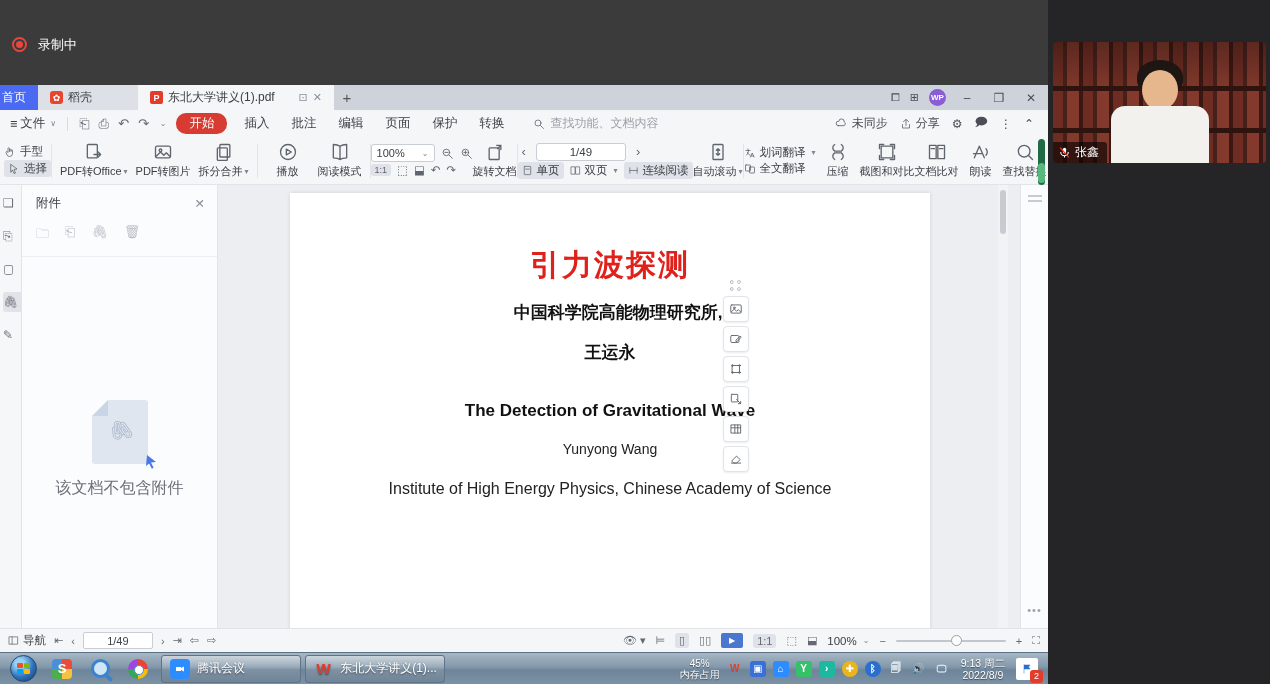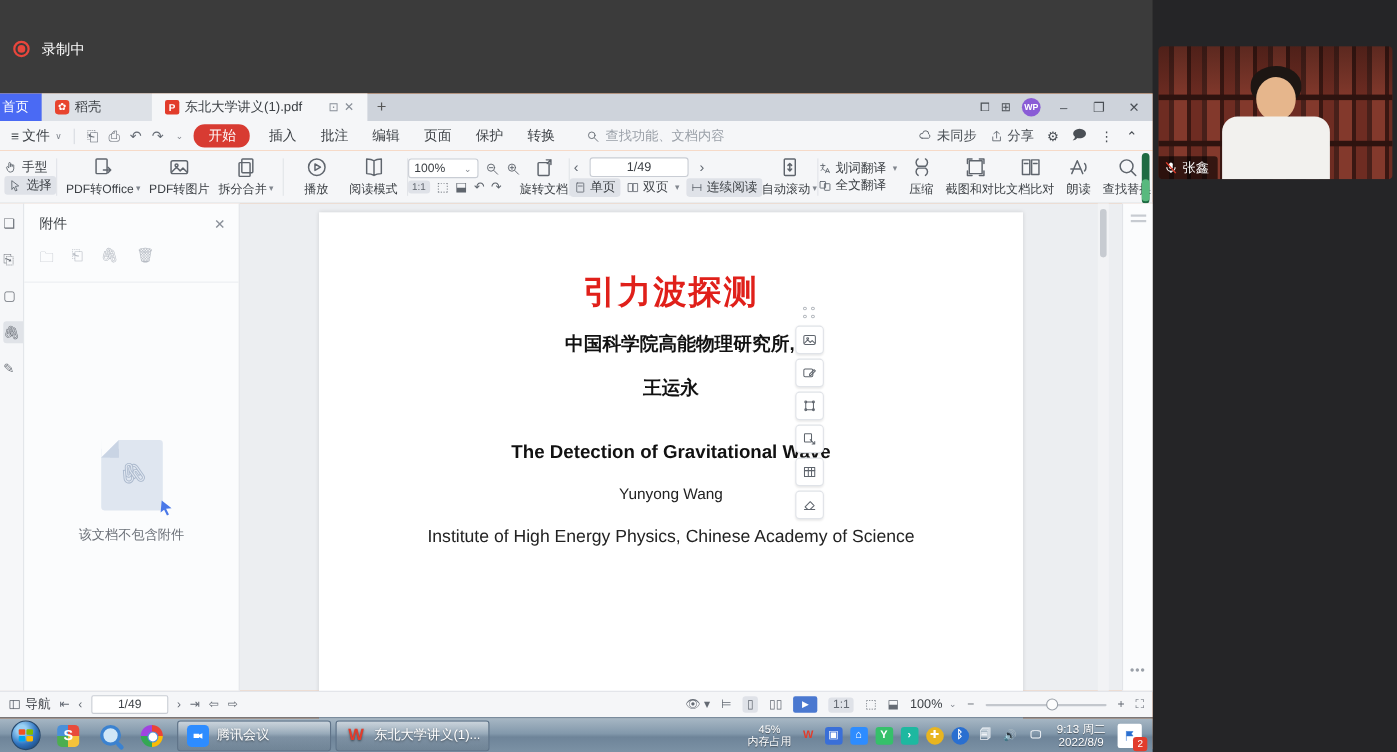--- a/index.html
+++ b/index.html
@@ -6,21 +6,21 @@
   html,body { width:1270px; height:684px; overflow:hidden; font-family:"Liberation Sans","DejaVu Sans",sans-serif; }
   .screen { position:relative; width:1270px; height:684px; background:#222; }
 
   
   .recbar { position:absolute; left:0; top:0; width:1048px; height:85px; background:#3b3b3b; }
   .recdot { position:absolute; left:12px; top:37px; width:15px; height:15px; border-radius:50%; border:2px solid #e8463c; background:#3b3b3b; }
   .recdot::after { content:""; position:absolute; left:2px; top:2px; width:7px; height:7px; border-radius:50%; background:#e8463c; }
   .reclabel { position:absolute; left:38px; top:37px; color:#fff; font-size:13px; line-height:15px; }
 
   
-  .wps { position:absolute; left:0; top:85px; width:1048px; height:596px; background:#f97316; }
+  .wps { position:absolute; left:0; top:85px; width:1048px; height:596px; background:#7dd3fc; }
 
   
   .tabbar { position:relative; height:25px; background:#ced3db; display:flex; align-items:stretch; }
   .tab { display:flex; align-items:center; gap:5px; padding:0 12px; font-size:12px; color:#3c4045; }
   .tab-home { background:#4a6af4; color:#fff; width:38px; padding:0 6px 0 2px; }
   .tab-docer { background:#dde1e7; width:100px; }
   .tab-doc { background:#f5f6f8; width:196px; }
   .docer-ic { width:13px; height:13px; border-radius:3px; background:#e8442e; color:#fff; font-size:9px; display:inline-flex; align-items:center; justify-content:center; }
   .pdf-ic { width:13px; height:13px; border-radius:2px; background:#e23c2b; color:#fff; font-size:9px; font-weight:bold; display:inline-flex; align-items:center; justify-content:center; }
   .tab-doc .tname { flex:1; white-space:nowrap; overflow:hidden; }
@@ -65,21 +65,21 @@
   .lstrip .li { width:18px; height:20px; color:#6b7078; font-size:12px; display:flex; align-items:center; justify-content:flex-start; overflow:hidden; }
   .li.active { background:#e0e3e8; border-radius:3px 0 0 3px; }
   .attach { width:196px; background:#fbfcfd; border-right:1px solid #e2e4e8; position:relative; }
   .attach-h { display:flex; align-items:center; justify-content:space-between; padding:10px 12px 6px 14px; font-size:12.5px; color:#3c4045; }
   .attach-tools { display:flex; gap:16px; padding:6px 14px 10px; color:#b7bcc4; font-size:13px; border-bottom:1px solid #eceef1; }
   .attach-empty { position:absolute; left:0; right:0; top:215px; display:flex; flex-direction:column; align-items:center; gap:14px; }
   .emptydoc { position:relative; width:56px; height:64px; background:#dfe6f0; border-radius:3px; }
   .emptydoc::before { content:""; position:absolute; left:0; top:0; border:8px solid #fbfcfd; border-right-color:#c9d4e4; border-bottom-color:#c9d4e4; }
   .clipg { position:absolute; left:16px; top:18px; font-size:20px; color:#aab8cc; transform:rotate(-20deg); }
   .empcur { position:absolute; right:-12px; bottom:-6px; }
-  .attach-empty .etxt { font-size:12px; color:#6b7078; }
+  .attach-empty .etxt { font-size:16px; color:#6b7078; }
 
   .canvas { position:relative; flex:1; }
   .page { position:absolute; left:72px; top:8px; width:640px; height:520px; background:#fff; box-shadow:0 0 4px rgba(0,0,0,.12); }
   .page .t-cn { position:absolute; left:0; width:100%; top:52px; text-align:center; color:#e0201a; font-size:30px; font-weight:bold; letter-spacing:2px; }
   .page .aff-cn { position:absolute; left:0; width:100%; top:108px; text-align:center; color:#111; font-size:17px; font-weight:bold;padding-left:16px; }
   .page .au-cn { position:absolute; left:0; width:100%; top:148px; text-align:center; color:#111; font-size:17px; font-weight:bold; }
   .page .t-en { position:absolute; left:0; width:100%; top:208px; text-align:center; color:#111; font-size:17px; font-weight:bold; }
   .page .au-en { position:absolute; left:0; width:100%; top:248px; text-align:center; color:#222; font-size:14px; }
   .page .aff-en { position:absolute; left:0; width:100%; top:287px; text-align:center; color:#222; font-size:16px; }
 

